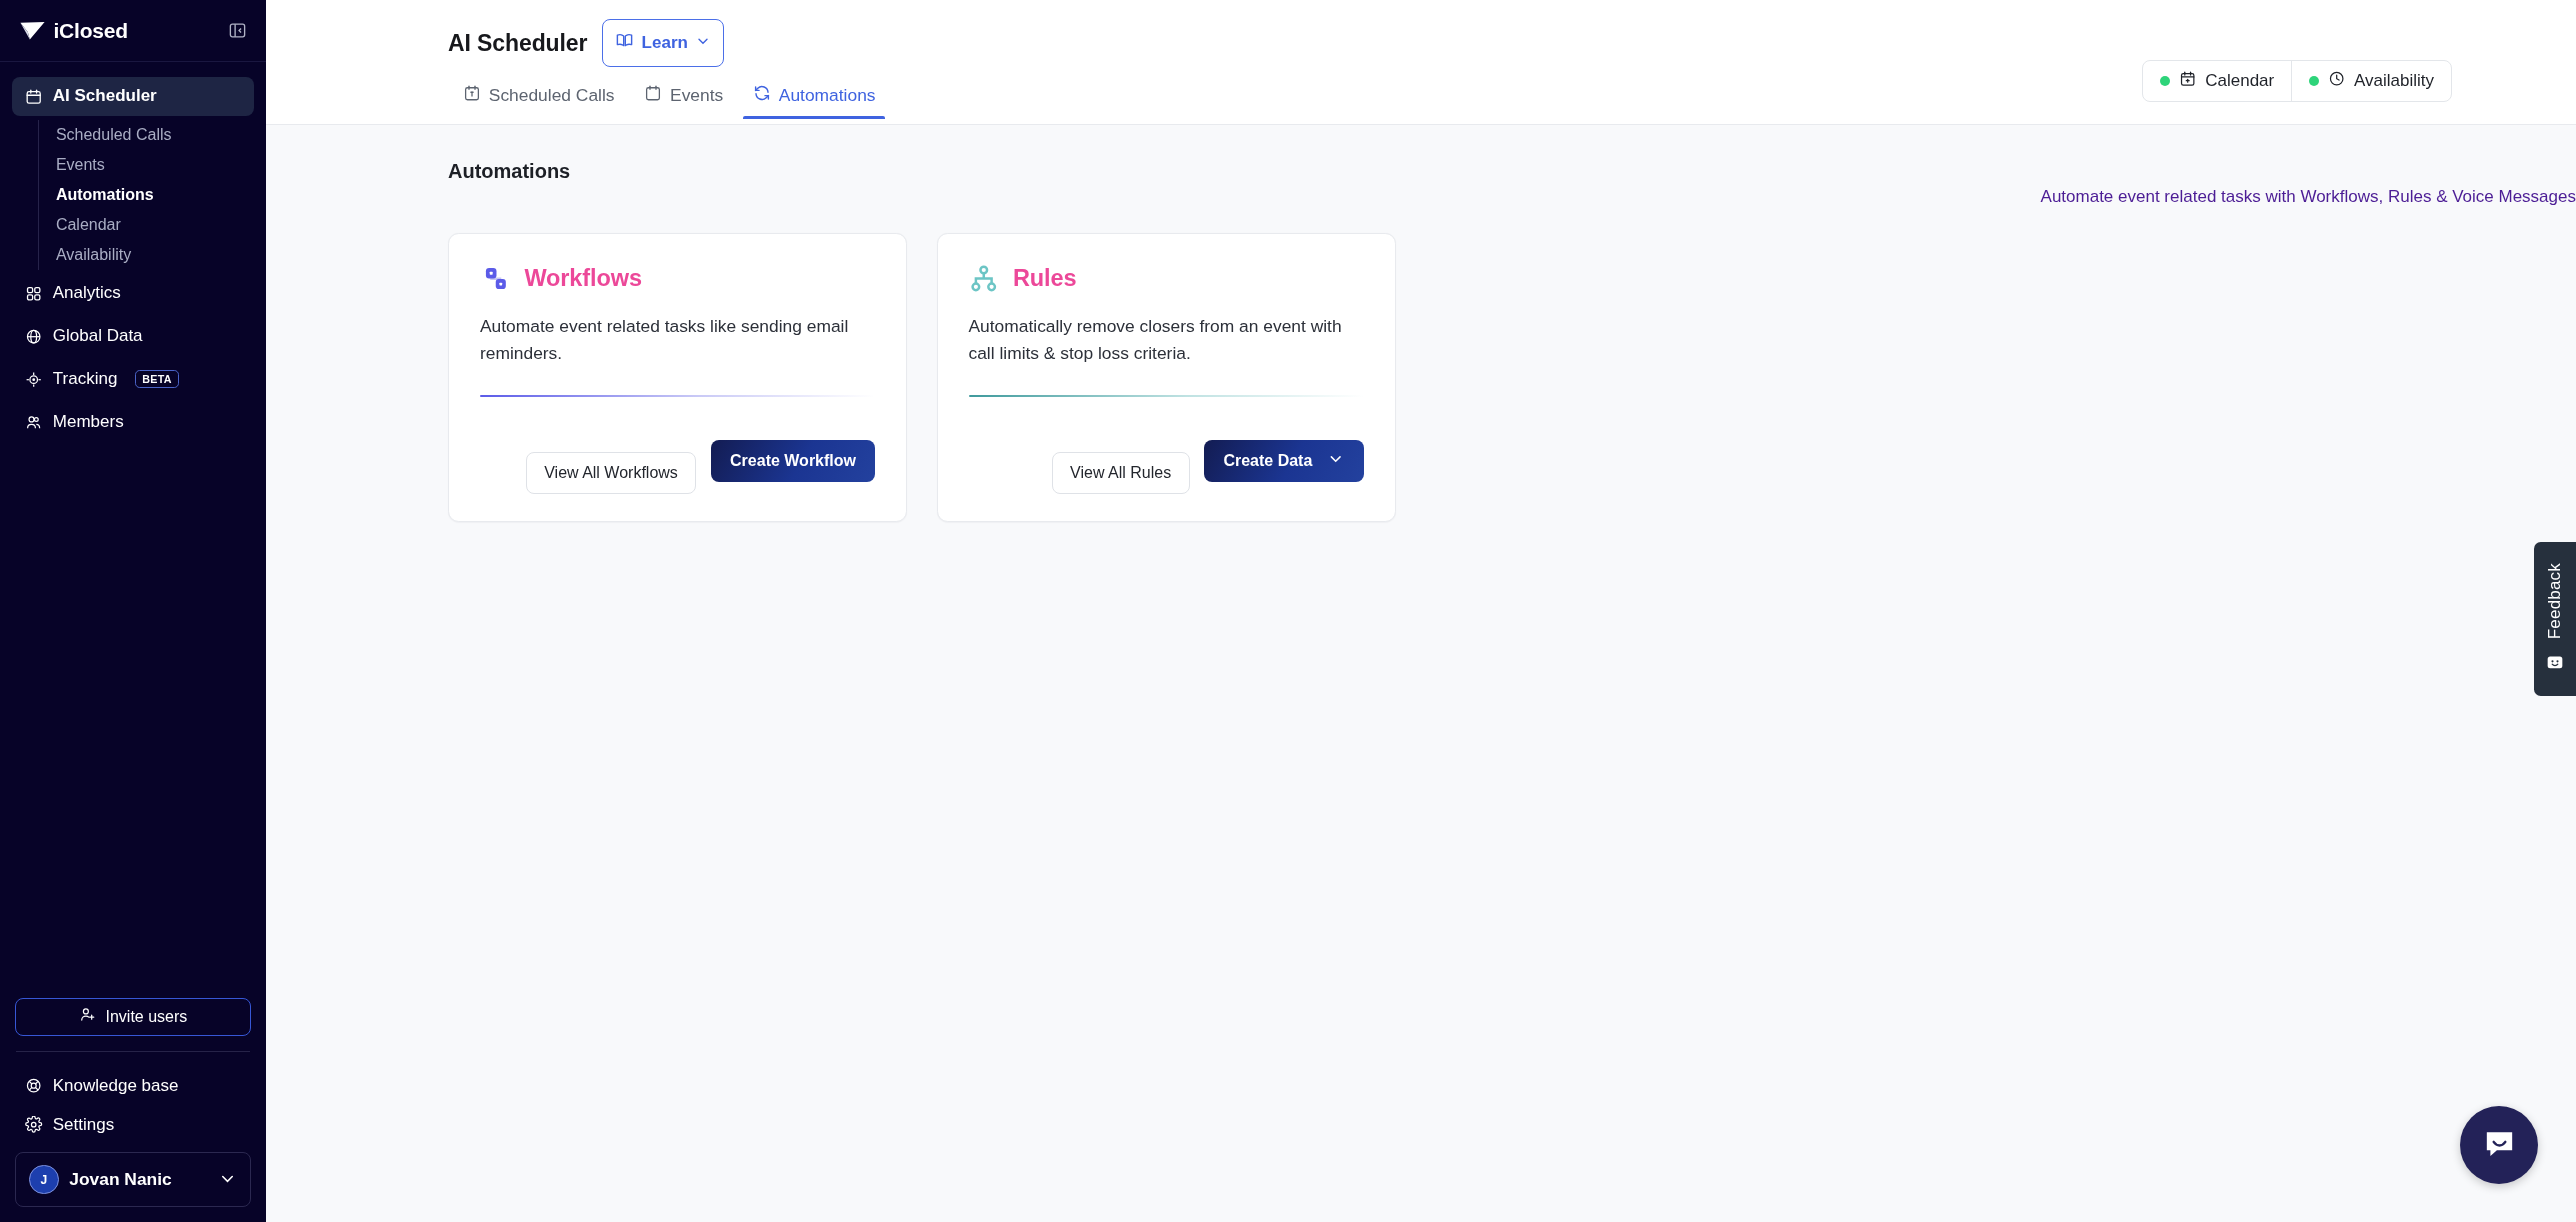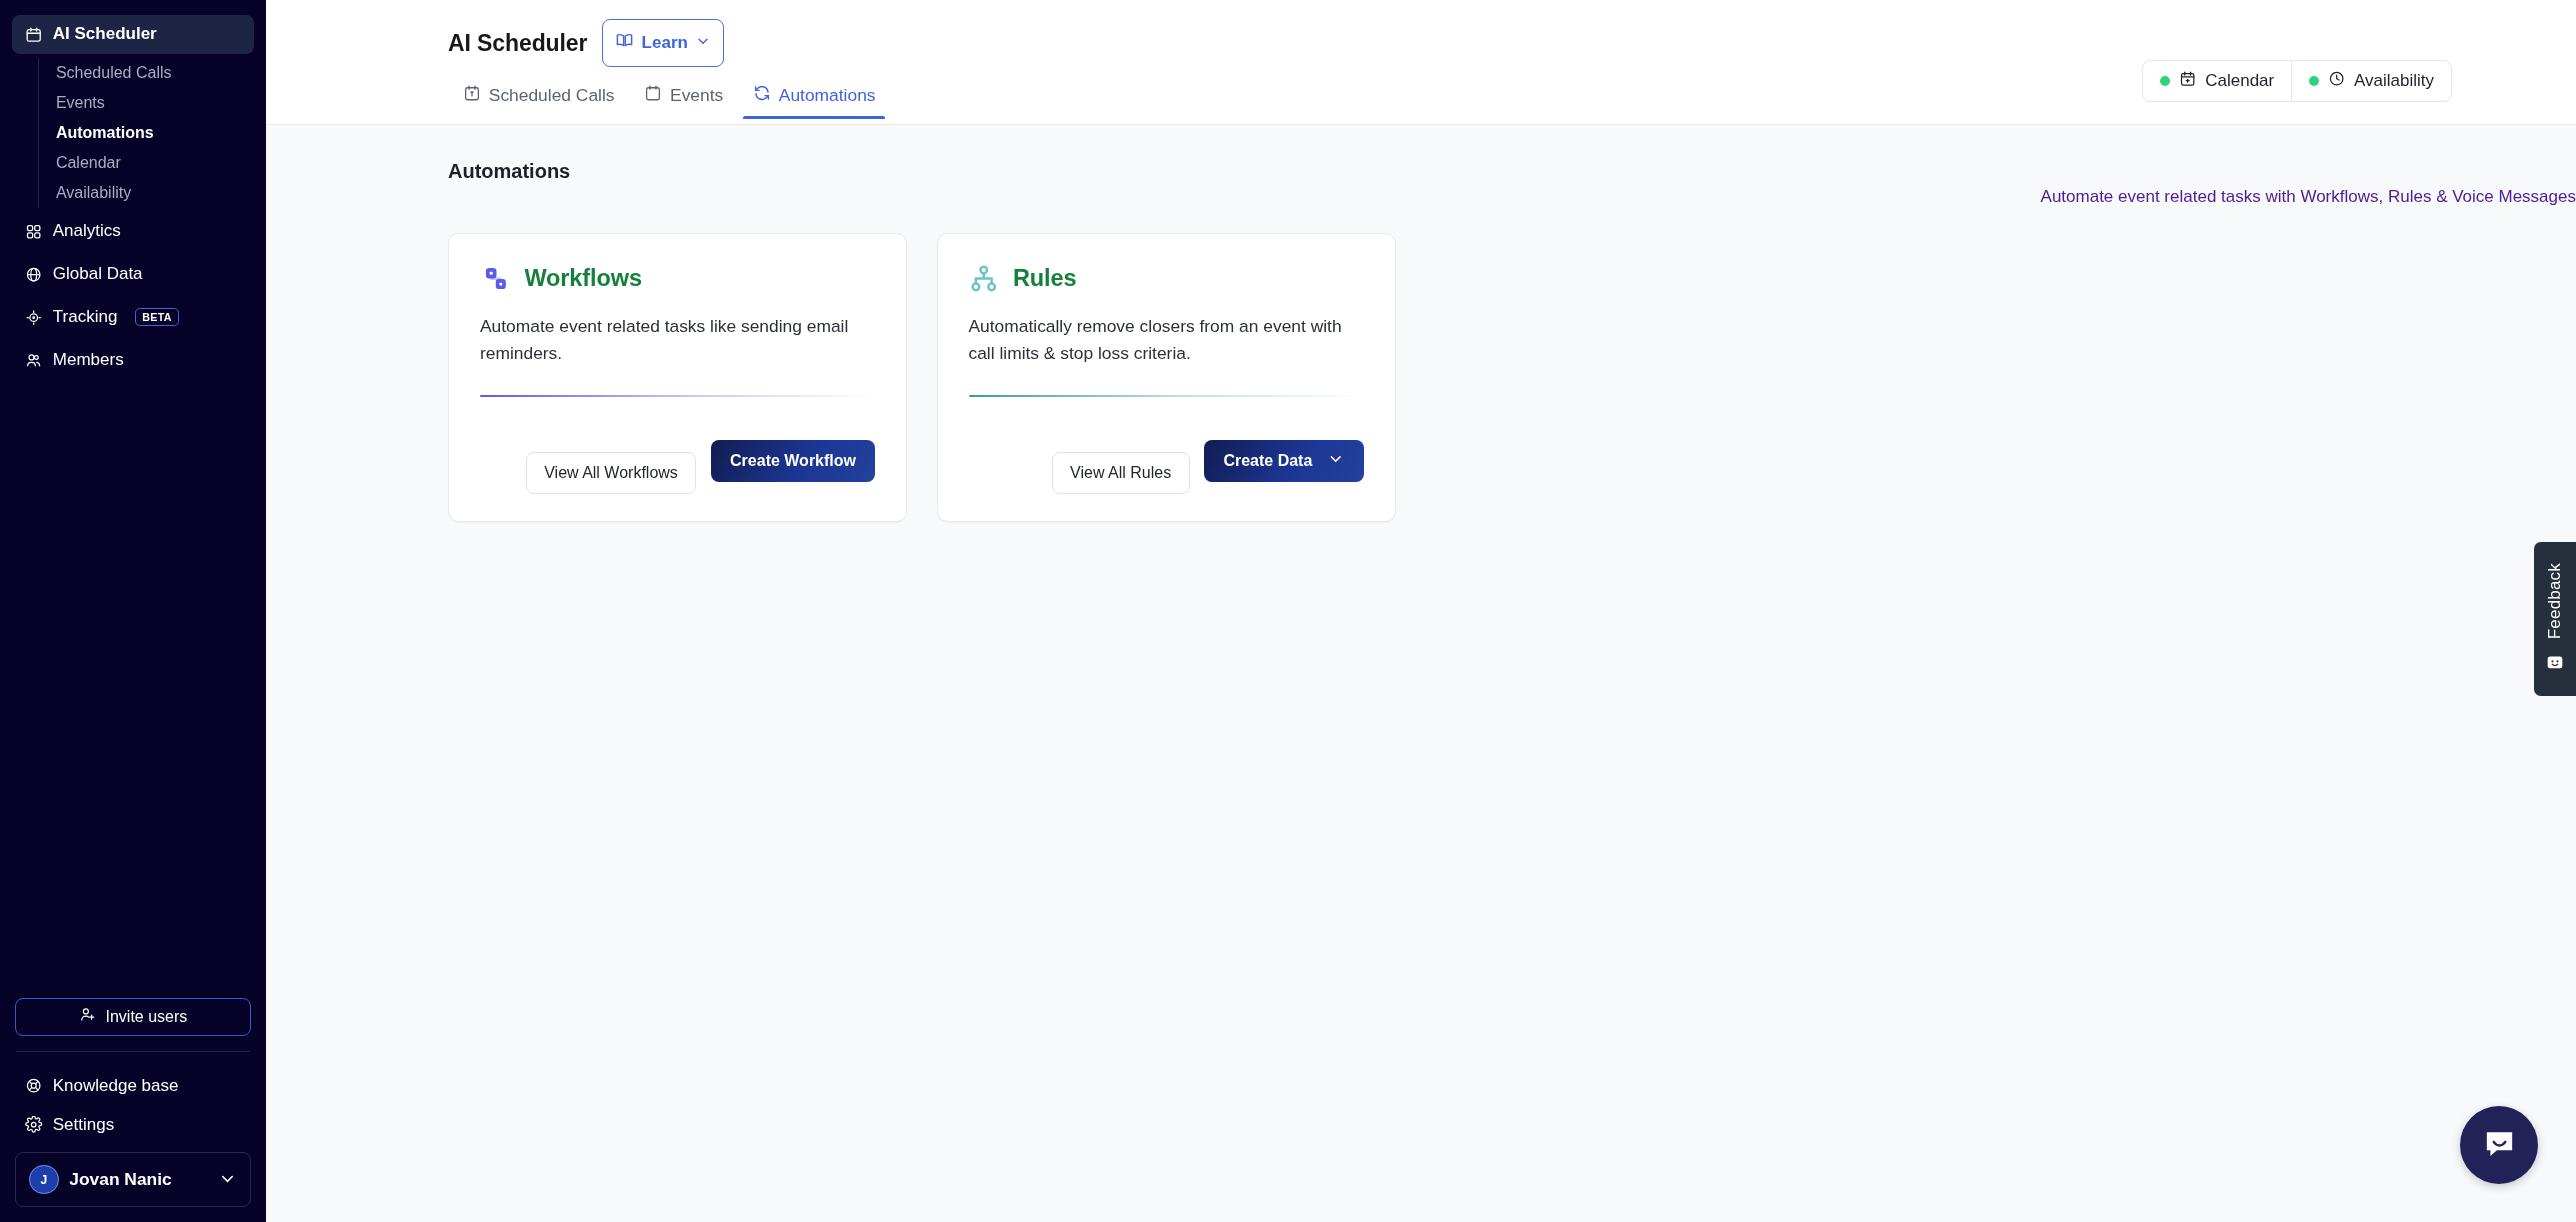--- a/index.html
+++ b/index.html
@@ -132,21 +132,21 @@
 
   .cards { display: flex; gap: 29.5px; margin-top: 25.5px; }
   .card {
     width: 459px; background: #ffffff;
     border: 0.7px solid #e8eaee; border-radius: 10.7px;
     padding: 29.5px 31px 27px 31px;
     box-shadow: 0 0.7px 1.3px rgba(16,24,40,.04);
   }
   .card-head { display: flex; align-items: center; gap: 13.4px; }
   .card-icon { width: 31px; height: 31px; flex: 0 0 31px; display: flex; align-items: center; justify-content: center; }
-  .card-title { font-size: 23.5px; font-weight: 700; color: #15803d; letter-spacing: -0.1px; }
+  .card-title { font-size: 23.5px; font-weight: 700; color: #ec4899; letter-spacing: -0.1px; }
   .card-desc { font-size: 17.4px; line-height: 1.55; color: #2c3039; margin-top: 19px; min-height: 56px; }
   .card-div { height: 2.7px; border-radius: 1.3px; margin-top: 25.5px; }
   .card-div.wf { background: linear-gradient(90deg, #5b5be8 0%, #c9c9f6 55%, #ffffff 100%); }
   .card-div.rl { background: linear-gradient(90deg, #3f9a9c 0%, #bfe2e2 55%, #ffffff 100%); }
   .card-actions { display: flex; justify-content: flex-end; align-items: center; gap: 14.8px; margin-top: 31px; }
   .btn-ghost {
     border: 0.7px solid #dfe2e7; border-radius: 8px; background: #fff;
     height: 42px; padding: 0 17.4px; font-size: 16px; color: #23262d; cursor: pointer;
     display: flex; align-items: center; margin-top: 24px;
   }
@@ -177,20 +177,38 @@
     background: #232258; display: flex; align-items: center; justify-content: center;
     cursor: pointer; box-shadow: 0 2.7px 9.4px rgba(0,0,0,.2);
   }
 </style>
 </head>
 <body>
 
 <div class="app">
 
   <aside class="sidebar">
+    <div class="sb-top">
+      <div class="brand">
+        <span class="brand-logo">
+          <svg width="27" height="21.5" viewBox="0 0 40 32" fill="none">
+            <path d="M2 4 L38 3 L16 29 L13 18 Z" fill="#ffffff"></path>
+            <path d="M2 4 L16 29 L13 18 Z" fill="#d8dce8"></path>
+          </svg>
+        </span>
+        <span class="brand-name">iClosed</span>
+      </div>
+      <span class="collapse-btn">
+        <svg width="19" height="19" viewBox="0 0 24 24" fill="none" stroke="#cfd3e2" stroke-width="1.7">
+          <rect x="3" y="4" width="18" height="16" rx="2.5"></rect>
+          <path d="M9 4v16"></path>
+            <path d="M16.5 9.5 L14 12 l2.5 2.5"></path>
+        </svg>
+      </span>
+    </div>
 
     <div class="sb-scroll">
 
       <div class="nav-item active">
         <span class="nav-icon">
           <svg width="17.4" height="17.4" viewBox="0 0 24 24" fill="none" stroke="#ffffff" stroke-width="1.8" stroke-linecap="round">
             <rect x="3" y="5" width="18" height="16" rx="2.5"></rect>
               <path d="M3 10h18"></path>
               <path d="M8 3v4"></path>
               <path d="M16 3v4"></path>

